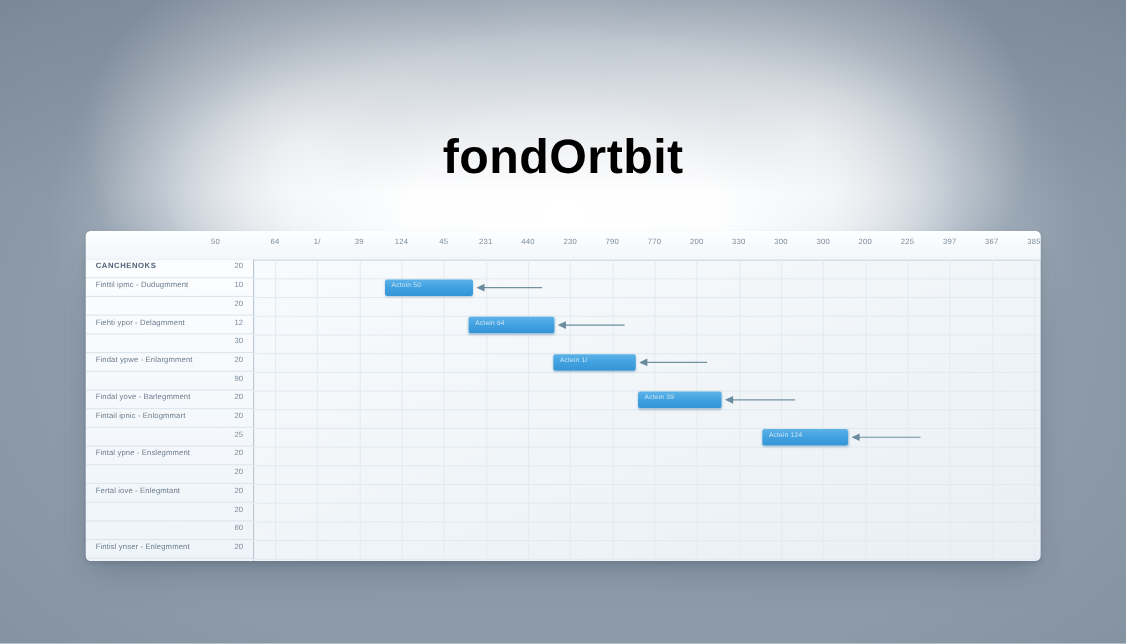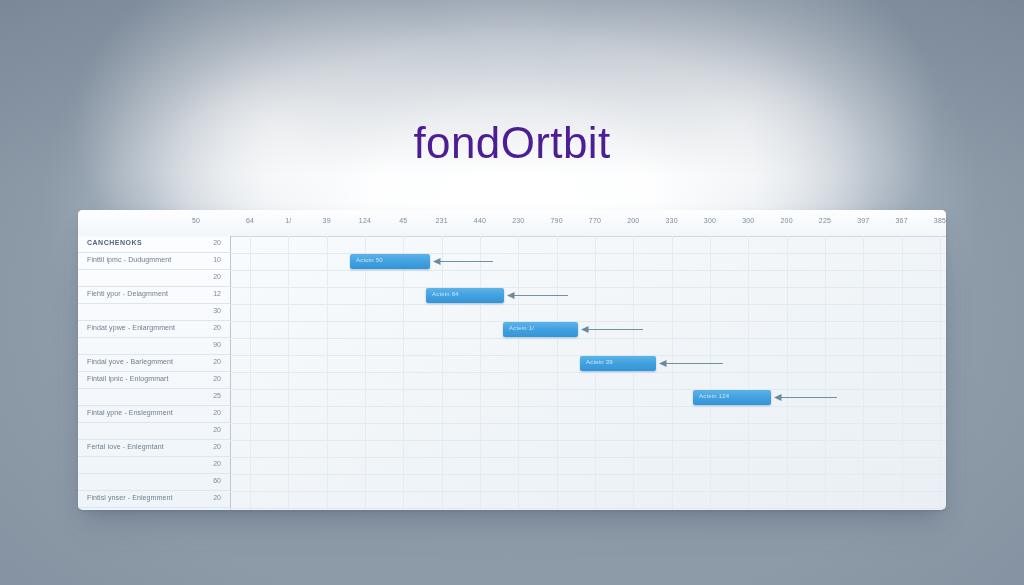--- a/index.html
+++ b/index.html
@@ -52,23 +52,23 @@
   }
 
   
   #brand {
     position: absolute;
     left: 0;
     top: 118px;
     width: 1024px;
     text-align: center;
     font-size: 44px;
-    font-weight: 400;
+    font-weight: 700;
     letter-spacing: 0.4px;
-    color: #4c1d95;
+    color: #000000;
     text-shadow: 0 1px 2px rgba(255,255,255,0.85);
     user-select: none;
   }
 
   
   #panel {
     position: absolute;
     left: 78px;
     top: 210px;
     width: 868px;

